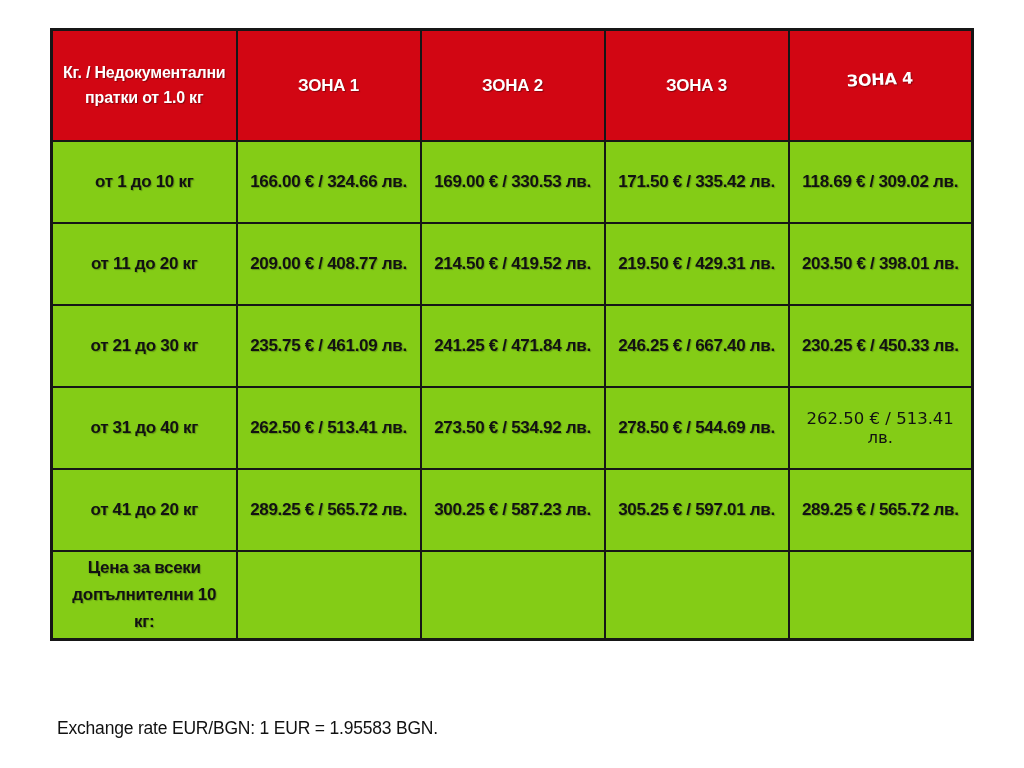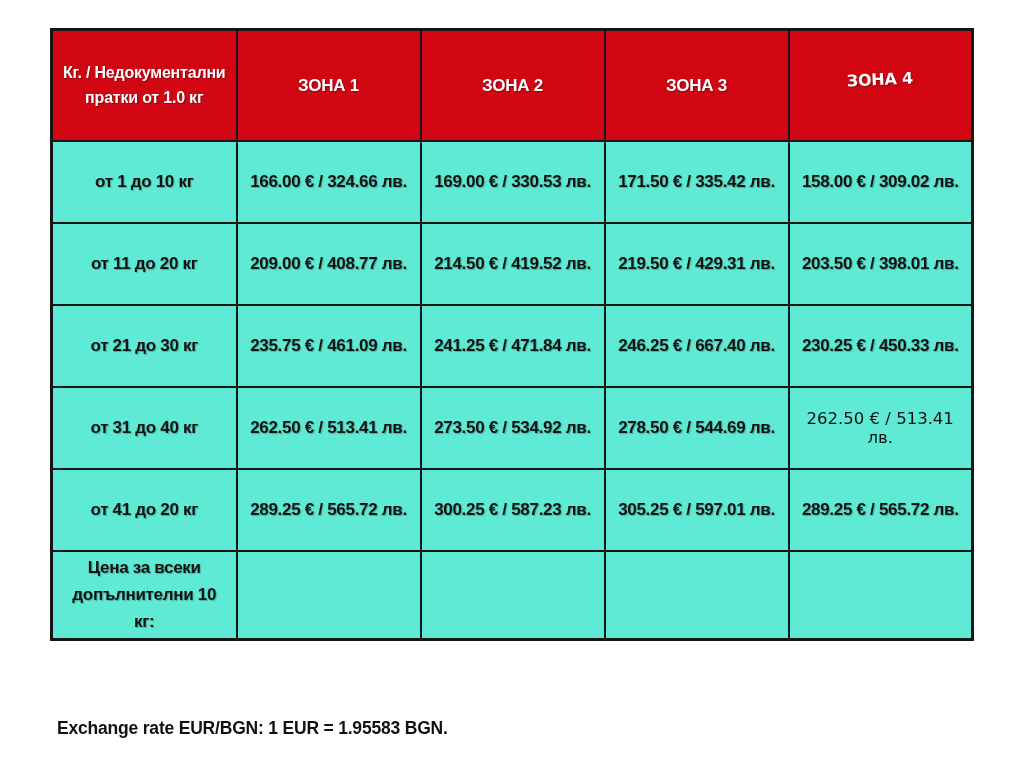--- a/index.html
+++ b/index.html
@@ -53,21 +53,21 @@
   }
   thead th.zona4 span {
     display: inline-block;
     transform: rotate(-2.5deg) translateY(-6px);
     font-family: "DejaVu Sans", sans-serif;
     font-size: 16px;
   }
 
   
   tbody td {
-    background: #5eead4;
+    background: #84cc16;
     color: #121212;
     height: 76px;
     font-size: 17px;
     font-weight: bold;
     letter-spacing: -0.3px;
     text-shadow: 1px 1px 1px rgba(0,0,0,0.25);
     padding: 2px 3px;
   }
   tbody td.label-col {
     padding: 2px 14px;
@@ -80,21 +80,21 @@
     font-size: 16.5px;
     text-shadow: none;
   }
 
   .footer-note {
     position: absolute;
     left: 57px;
     top: 718px;
     margin: 0;
     font-size: 17.5px;
-    font-weight: bold;
+    font-weight: normal;
     color: #111111;
     letter-spacing: -0.2px;
     text-align: center;
   }
 </style>
 </head>
 <body>
 
 <div class="page">
 
@@ -114,21 +114,21 @@
         <th>ЗОНА 3</th>
         <th class="zona4"><span>ЗОНА 4</span></th>
       </tr>
     </thead>
     <tbody>
       <tr>
         <td class="label-col">от 1 до 10 кг</td>
         <td>166.00 € / 324.66 лв.</td>
         <td>169.00 € / 330.53 лв.</td>
         <td>171.50 € / 335.42 лв.</td>
-        <td>158.00 € / 309.02 лв.</td>
+        <td>118.69 € / 309.02 лв.</td>
       </tr>
       <tr>
         <td class="label-col">от 11 до 20 кг</td>
         <td>209.00 € / 408.77 лв.</td>
         <td>214.50 € / 419.52 лв.</td>
         <td>219.50 € / 429.31 лв.</td>
         <td>203.50 € / 398.01 лв.</td>
       </tr>
       <tr>
         <td class="label-col">от 21 до 30 кг</td>

